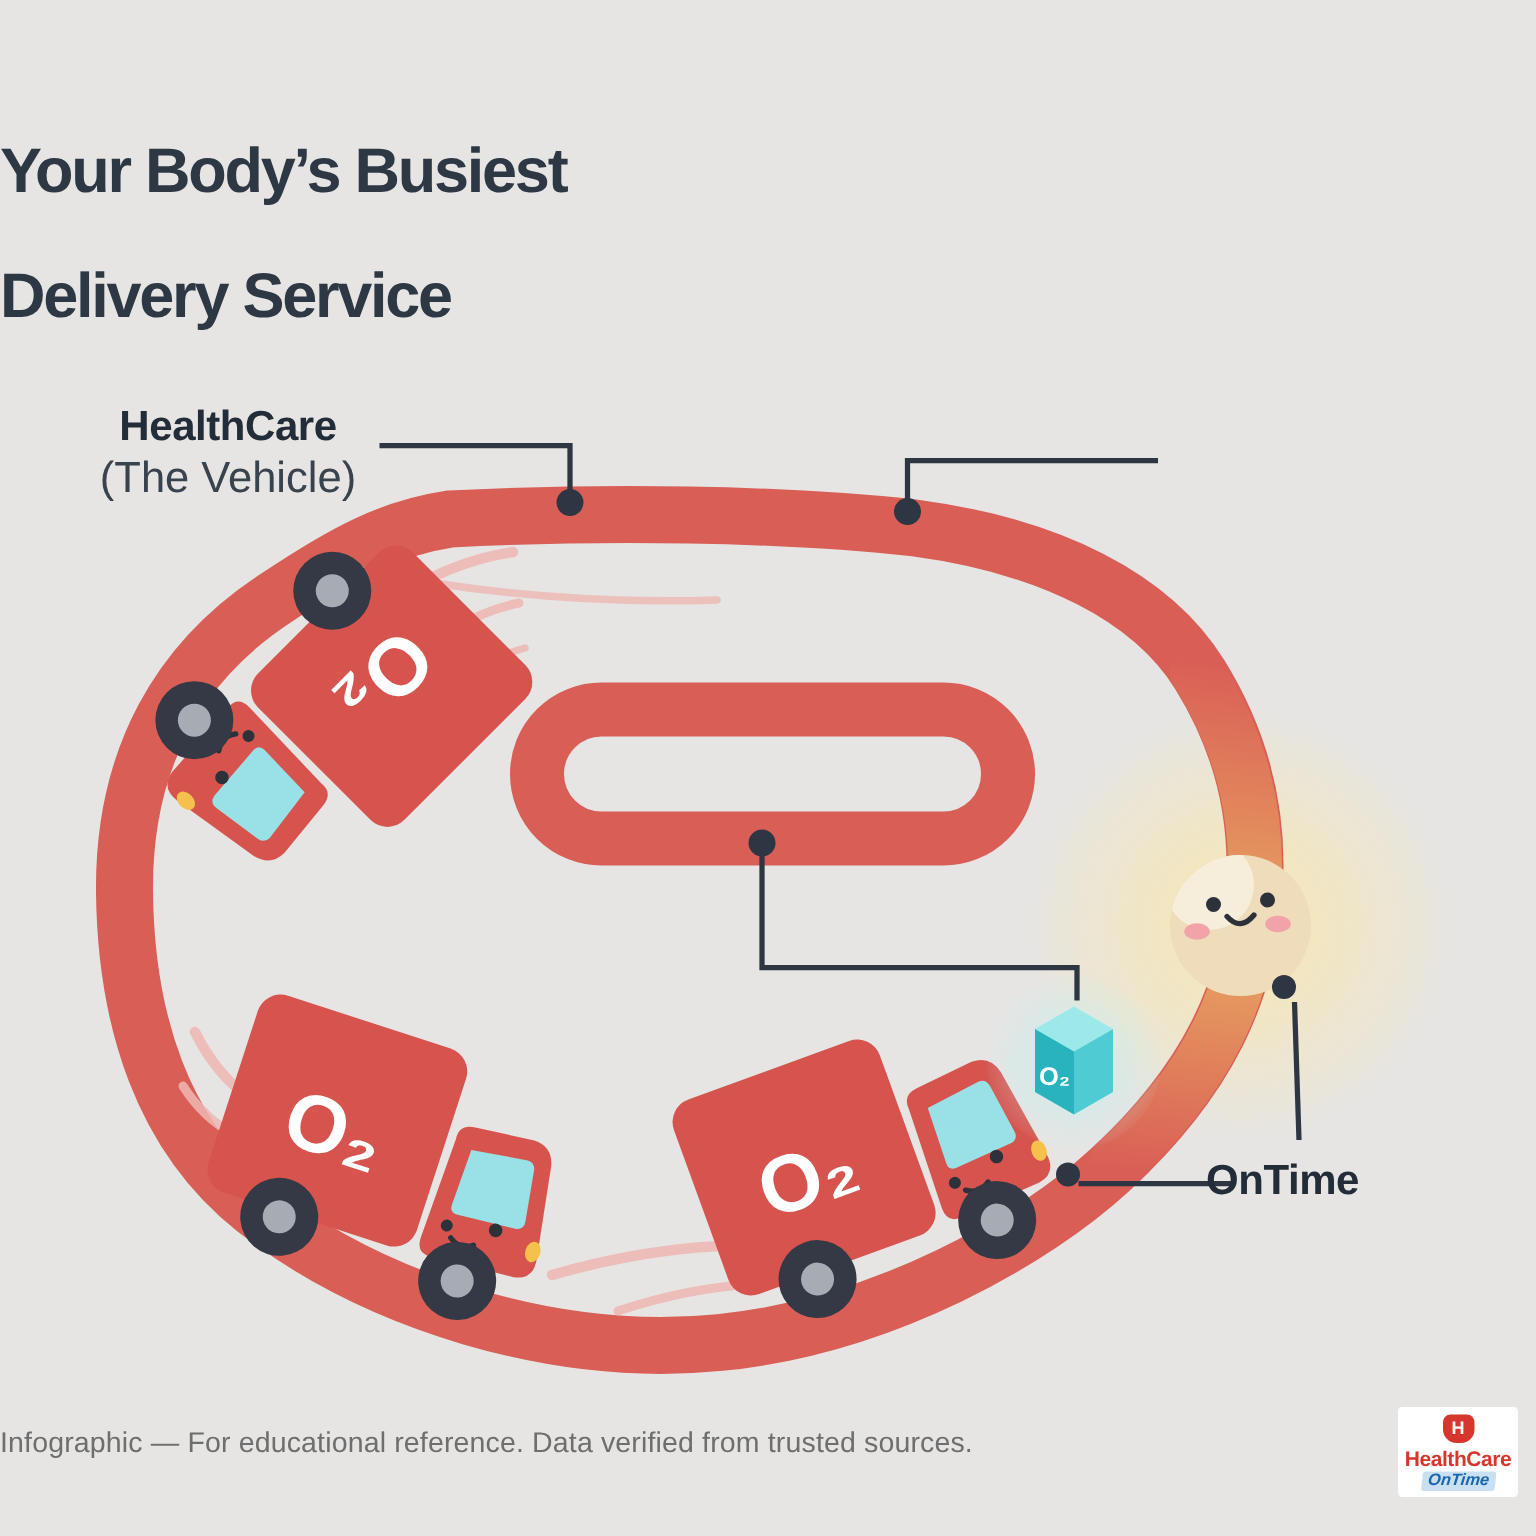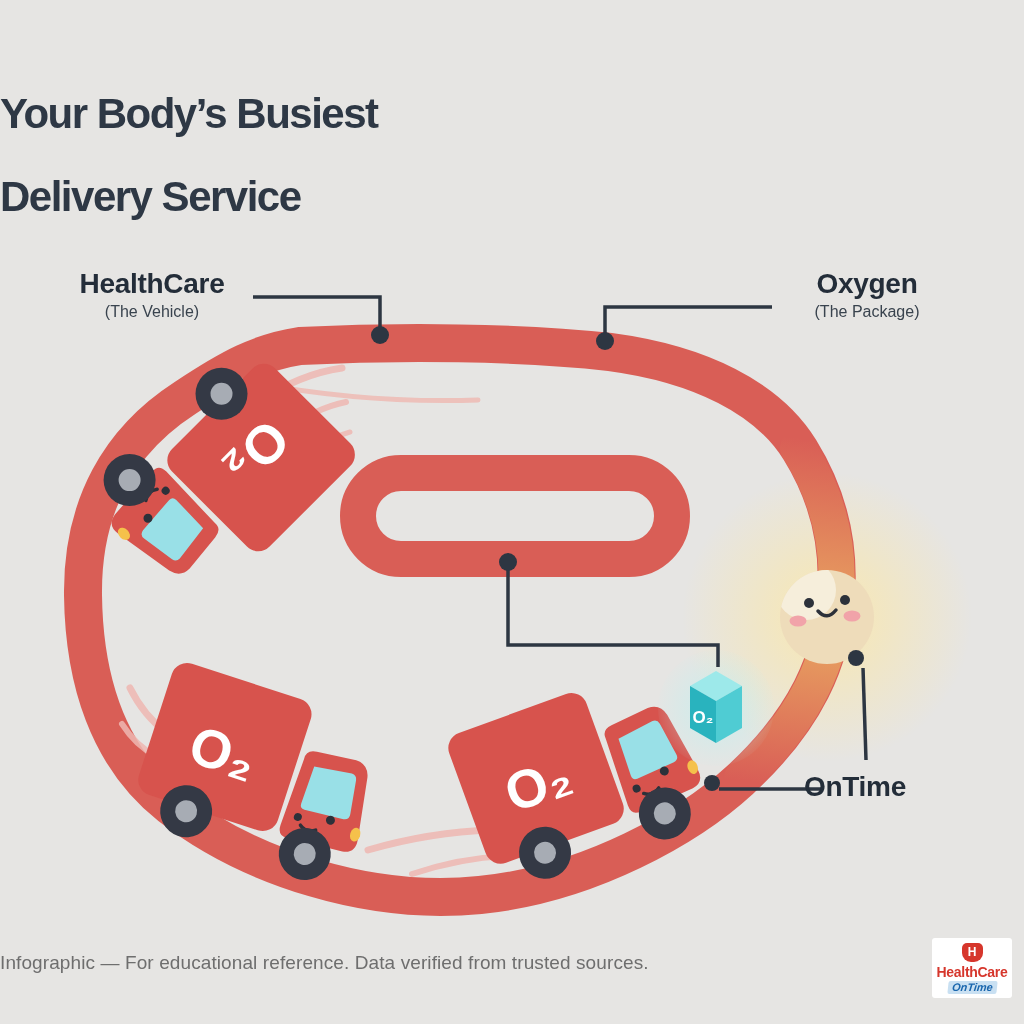--- a/index.html
+++ b/index.html
@@ -8,21 +8,21 @@
     background:#e6e5e3;
     font-family:"Liberation Sans", sans-serif;
   }
   .diagram-svg{position:absolute;left:0;top:0;}
   .title{
     position:absolute;left:0;right:0;top:72px;text-align:left;
     color:#2e3845;font-weight:800;font-size:42px;line-height:83px;letter-spacing:-1.5px;
   }
   .callout{position:absolute;text-align:center;}
   .callout .name{font-size:28px;font-weight:800;color:#232d39;letter-spacing:-0.3px;}
-  .callout .role{font-size:16px;color:#39434e;margin-top:3px;}
+  .callout .role{font-size:29px;color:#39434e;margin-top:3px;}
   .co-hemoglobin{left:32px;top:268px;width:240px;}
   .co-oxygen{left:747px;top:268px;width:240px;}
   .co-cells{left:735px;top:771px;width:240px;}
   .footer{
     position:absolute;left:0;right:0;top:952px;text-align:left;
     font-size:19px;color:#6e6e6e;letter-spacing:0.1px;
   }
   .logo{
     position:absolute;left:932px;top:938px;width:80px;height:60px;background:#ffffff;
     border-radius:3px;display:flex;flex-direction:column;align-items:center;justify-content:center;
@@ -188,24 +188,20 @@
   <div class="title">
     <div>Your Body’s Busiest</div>
     <div>Delivery Service</div>
   </div>
 
   <div class="callout co-hemoglobin">
     <div class="name">HealthCare</div>
     <div class="role">(The Vehicle)</div>
   </div>
 
-  <div class="callout co-oxygen">
-    <div class="name">Oxygen</div>
-    <div class="role">(The Package)</div>
-  </div>
 
   <div class="callout co-cells">
     <div class="name">OnTime</div>
   </div>
 
   <div class="footer">Infographic — For educational reference. Data verified from trusted sources.</div>
 
   <div class="logo">
     <div class="logo-h">H</div>
     <div class="logo-name">HealthCare</div>

